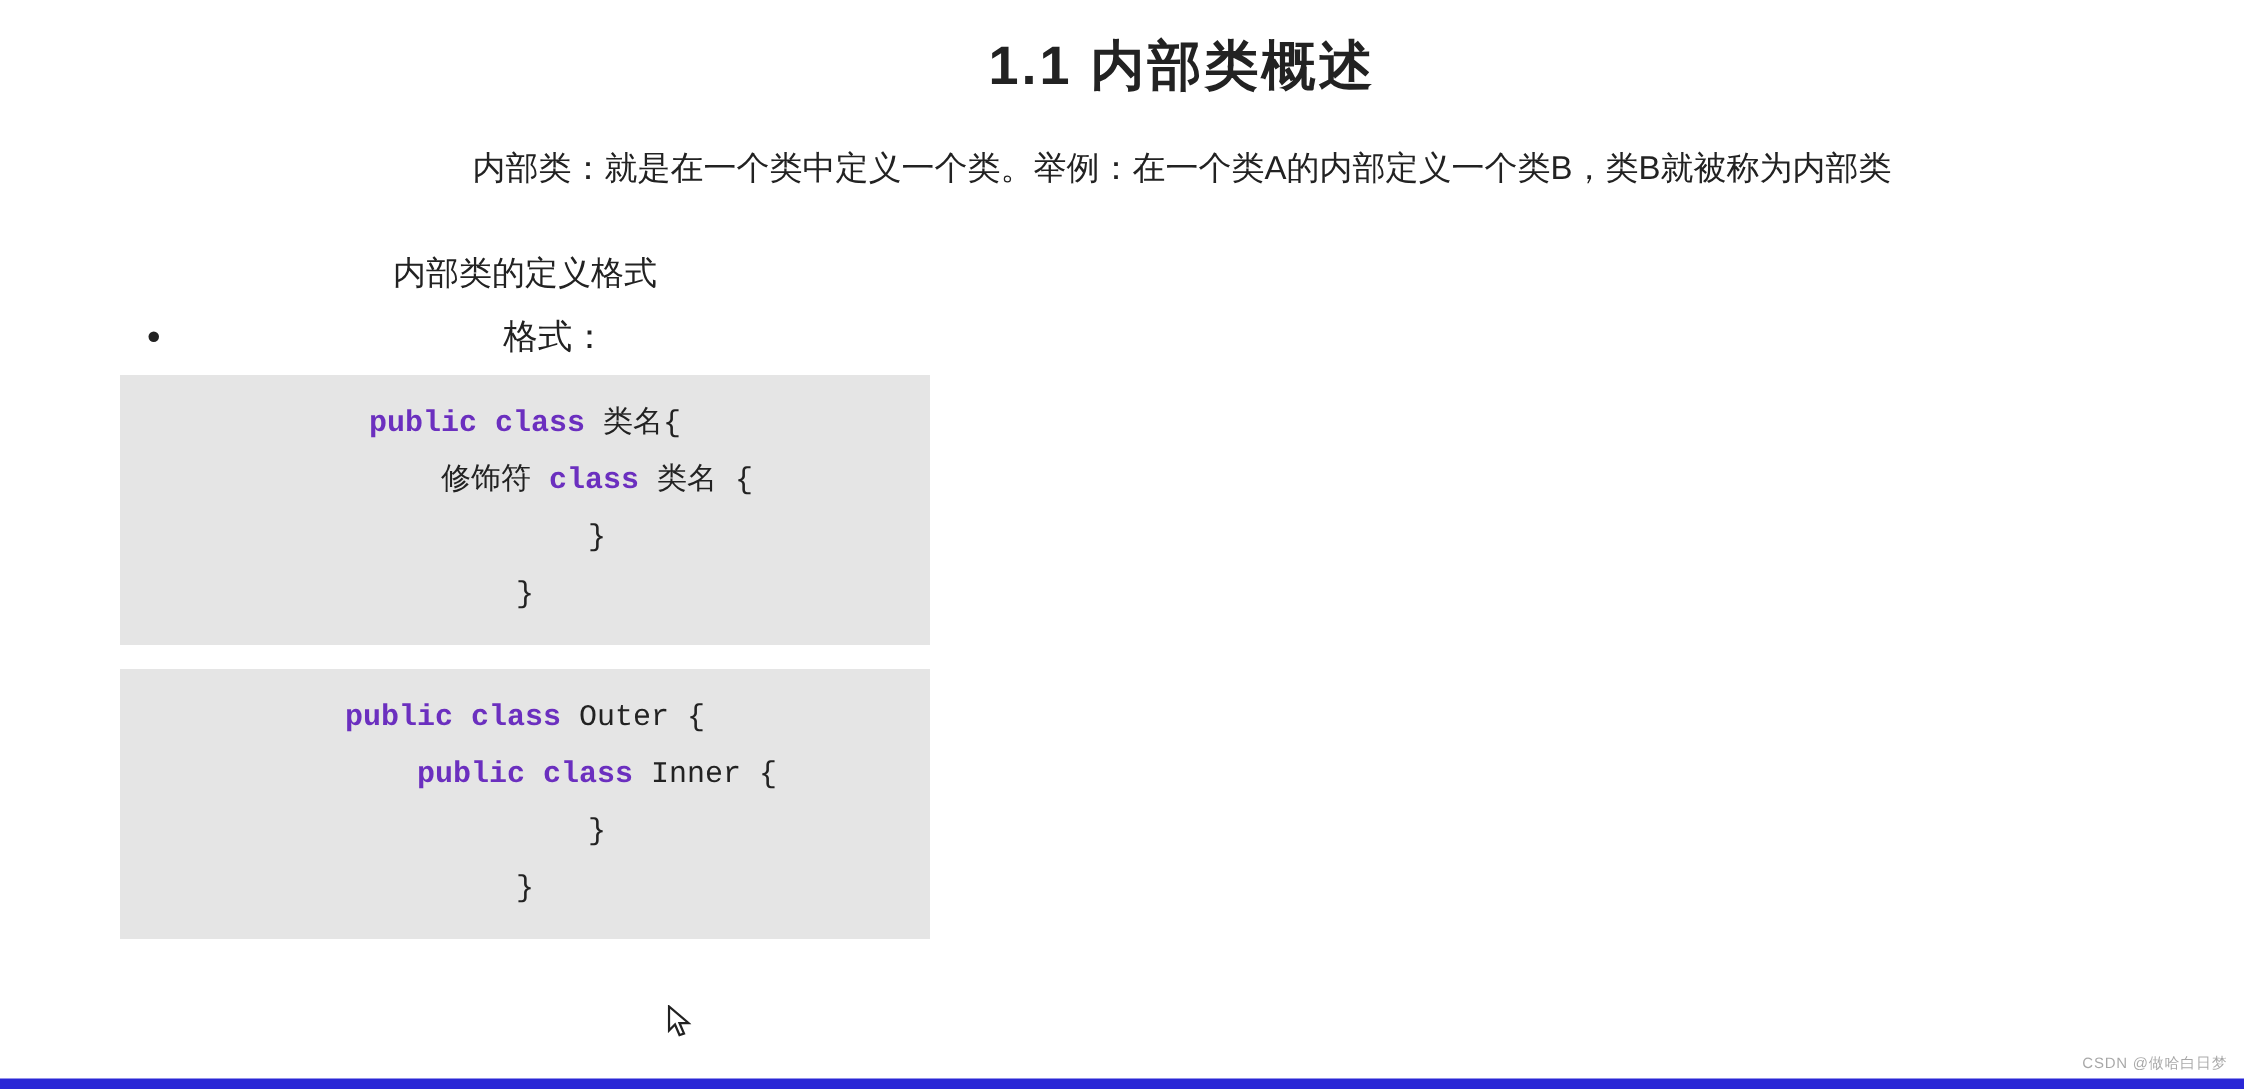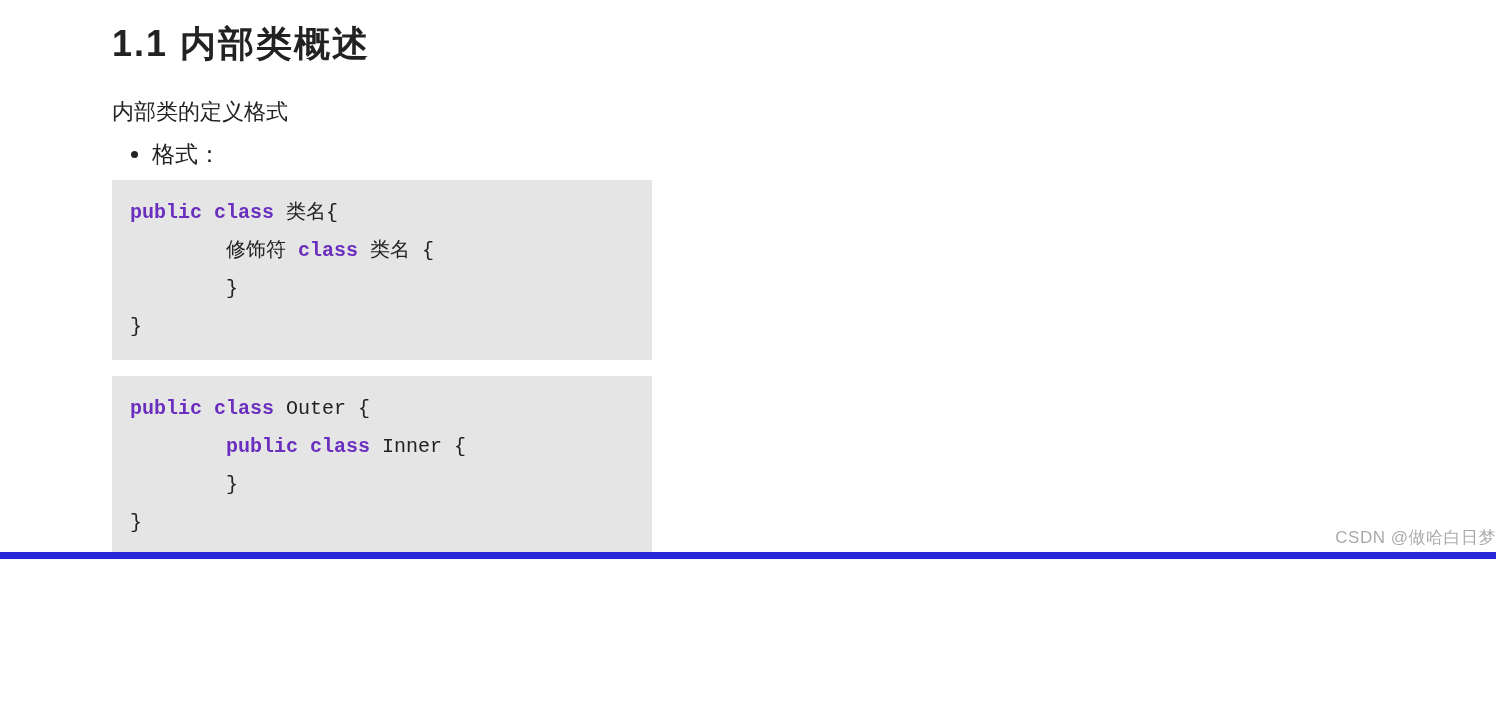--- a/index.html
+++ b/index.html
@@ -4,24 +4,25 @@
 <style>
   html, body {
     margin: 0;
     padding: 0;
     background: #fff;
     font-family: "Microsoft YaHei", "PingFang SC", sans-serif;
     color: #222;
   }
   .page {
     width: 1496px;
-    height: 559px;
+    height: 726px;
     position: relative;
     box-sizing: border-box;
-    padding: 20px 0 0 112px;
+    padding: 20px 0 0 80px;
+    text-align: center;
   }
   h1.section-title {
     font-size: 36px;
     font-weight: 700;
     margin: 0 0 28px 0;
     letter-spacing: 2px;
   }
   .intro {
     font-size: 22px;
     margin: 0 0 40px 0;
@@ -52,23 +53,23 @@
     margin: 10px 0 16px 0;
     font-family: Consolas, "Courier New", monospace;
     font-size: 20px;
     line-height: 1.9;
     white-space: pre;
     color: #222;
   }
   pre.code .kw { color: #6b2fbf; font-weight: 700; }
   .watermark {
     position: absolute;
-    right: 0;
+    right: 11px;
     bottom: 10px;
-    font-size: 17px;
+    font-size: 10px;
     color: rgba(0,0,0,0.35);
     letter-spacing: 0.5px;
   }
   .bottom-bar {
     position: absolute;
     left: 0;
     right: 0;
     bottom: 0;
     height: 7px;
     background: #2a27d6;
@@ -82,20 +83,21 @@
     pointer-events: none;
   }
 </style>
 </head>
 <body>
 
 <div class="page">
 
   <h1 class="section-title">1.1 内部类概述</h1>
 
+  <p class="intro">内部类：就是在一个类中定义一个类。举例：在一个类A的内部定义一个类B，类B就被称为内部类</p>
 
   <div class="cols">
 
     <div class="col-left">
       <p class="subhead">内部类的定义格式</p>
 
       <ul class="bullets">
         <li>
           <span>格式：</span>
         </li>

